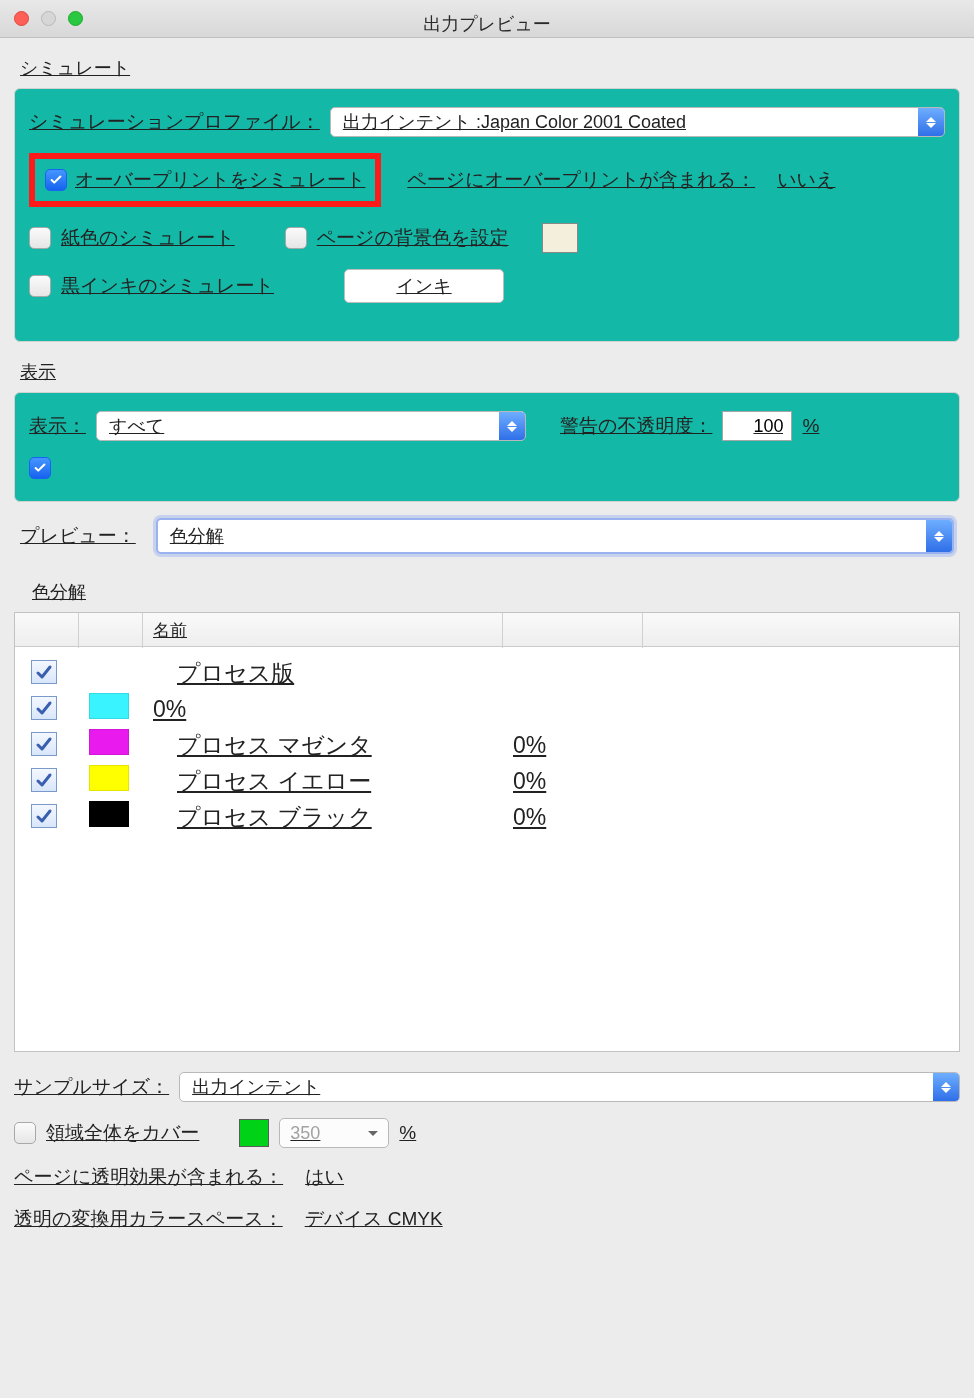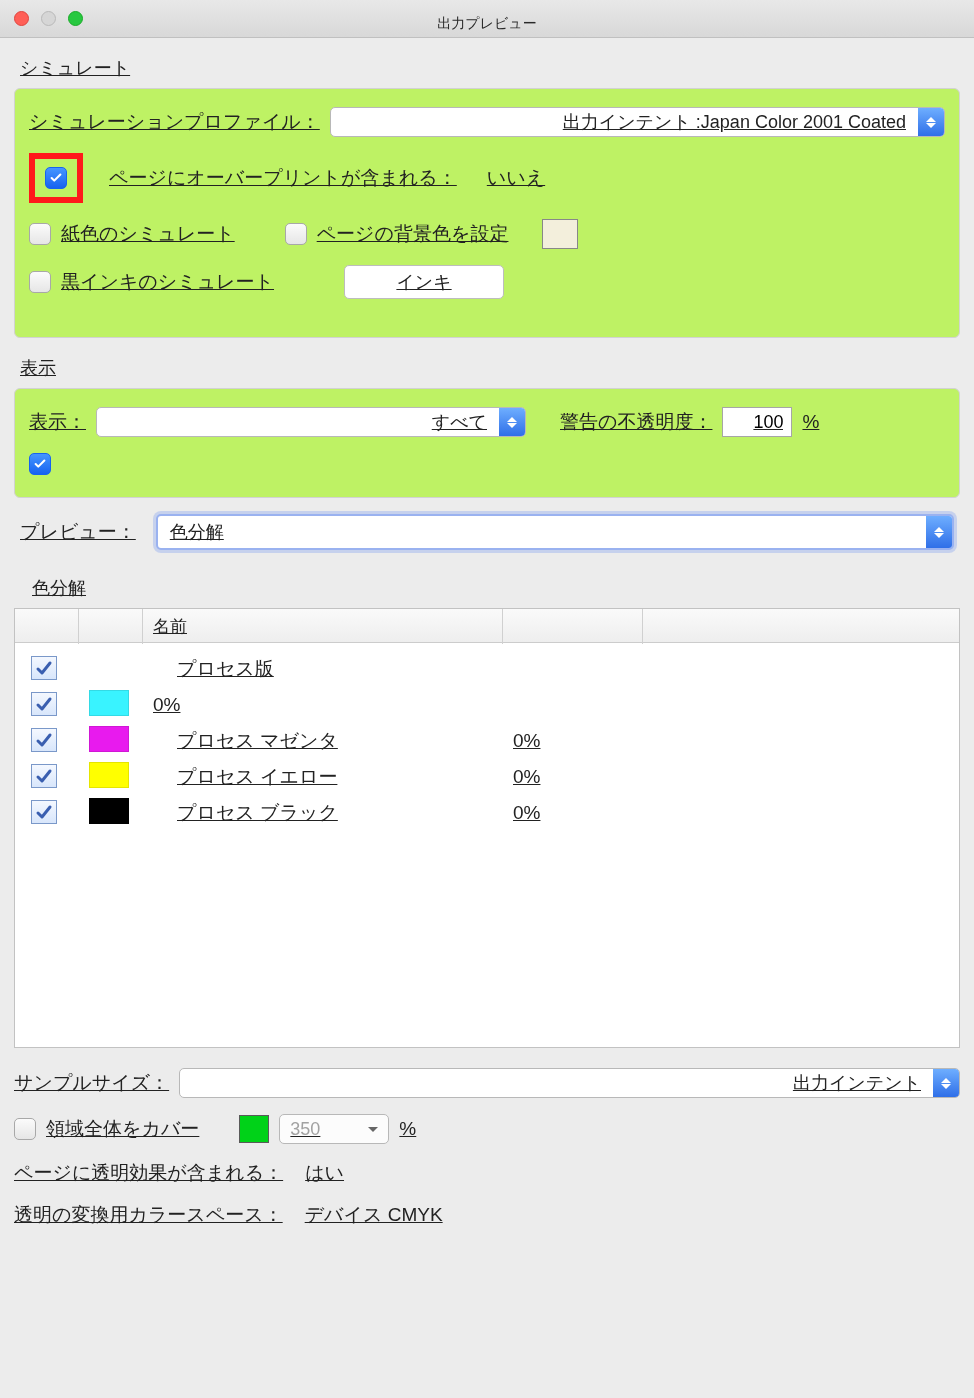--- a/index.html
+++ b/index.html
@@ -25,47 +25,46 @@
       padding-left: 14px;
     }
     .tl { width: 15px; height: 15px; border-radius: 50%; }
     .tl.red { background: #ff5f57; border: 1px solid #e0443e; }
     .tl.yellow { background: #d6d6d6; border: 1px solid #b9b9b9; }
     .tl.green { background: #28c840; border: 1px solid #1aab29; }
     .win-title {
       position: absolute;
       width: 100%;
       text-align: center;
-      font-size: 14px;
+      font-size: 18px;
       pointer-events: none;
       color: #2a2a2a;
       margin-top: 10px;
     }
     .content { padding: 0 14px 20px; text-decoration: underline; }
     .section-title { font-size: 18px; padding: 18px 0 8px 6px; }
     .panel {
-      background: #bef264;
+      background: #14b8a6;
       border: 1px solid #d2d2d2;
       border-radius: 6px;
       padding: 18px 14px 22px;
     }
     .row { display: flex; align-items: center; gap: 10px; margin-bottom: 16px; flex-wrap: wrap; }
     .row:last-child { margin-bottom: 0; }
     .lbl { font-size: 19px; }
     .select {
       flex: 1;
       border: 1px solid #b8b8b8;
       border-radius: 5px;
       background: #fff;
       height: 30px;
       display: flex;
       align-items: center;
       position: relative;
       overflow: hidden;
-      text-align: right;
     }
     .select-text { padding: 0 12px; font-size: 18px; flex: 1; }
     .select-caret {
       width: 26px;
       align-self: stretch;
       background: linear-gradient(#6eaeff, #2f6fe8);
       display: flex;
       flex-direction: column;
       justify-content: center;
       align-items: center;
@@ -163,21 +162,21 @@
     }
     .sep-header > div { border-right: 1px solid #d0d0d0; padding: 6px 10px; font-size: 17px; }
     .sep-header > div:last-child { border-right: none; }
     .sep-body { padding: 8px 0; }
     .sep-row {
       display: grid;
       grid-template-columns: 64px 64px 360px 140px 1fr;
       align-items: center;
       height: 36px;
     }
-    .sep-row > div { padding: 0 10px; font-size: 19px; }
+    .sep-row > div { padding: 0 10px; font-size: 23px; }
     .vis-toggle {
       width: 26px; height: 24px;
       border: 1px solid #7a98c9;
       background: linear-gradient(#f4f8ff,#d8e6fb);
       display: inline-flex; align-items: center; justify-content: center;
       margin-left: 6px;
     }
     .vis-toggle svg { width: 20px; height: 18px; }
     .ink-swatch { width: 40px; height: 26px; display: inline-block; border: 1px solid rgba(0,0,0,0.1); }
     .cyan { background: #39f3ff; }
@@ -214,23 +213,24 @@
       </div>
     </div>
 
     <div class="row">
       <div class="red-box">
         <span class="checkbox checked">
           <svg viewBox="0 0 16 16">
               <path d="M3 8l3 3 7-7" stroke="#fff" stroke-width="2.4" fill="none" stroke-linecap="round" stroke-linejoin="round"></path>
             </svg>
         </span>
+        <span class="lbl">オーバープリントをシミュレート</span>
       </div>
       <span class="lbl">ページにオーバープリントが含まれる：</span>
-      <span class="lbl" style="margin-left:20px">いいえ</span>
+      <span class="lbl" style="margin-left:12px">いいえ</span>
     </div>
 
     <div class="row">
       <span class="checkbox">
         
       </span>
       <span class="lbl">紙色のシミュレート</span>
       <span class="checkbox" style="margin-left:40px">
         
       </span>

